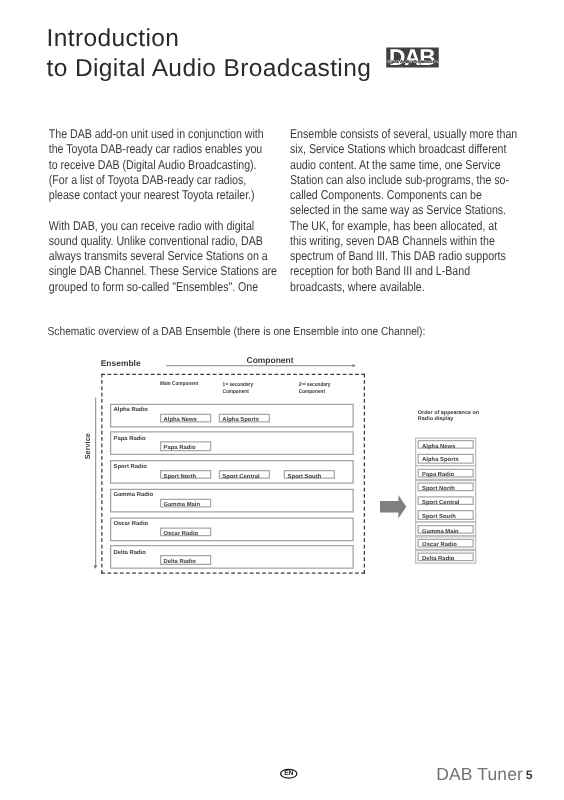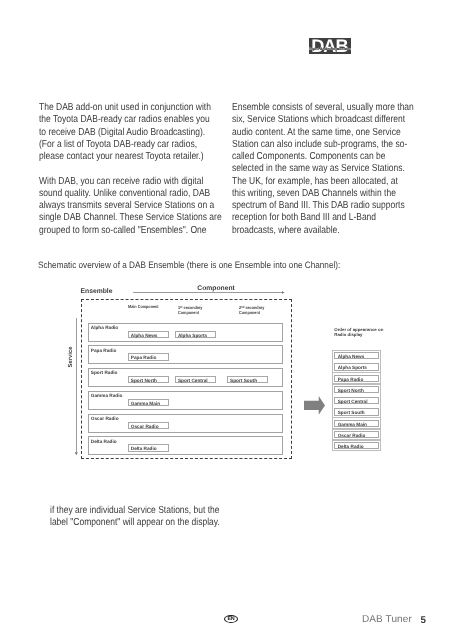--- a/index.html
+++ b/index.html
@@ -18,21 +18,21 @@
   .ln{display:block;white-space:pre;transform:scaleX(0.834);transform-origin:0 50%;}
   .caption{position:absolute;left:38px;top:260px;font-size:9.3px;line-height:11px;color:#3a3a3a;white-space:pre;transform:scaleX(0.881);transform-origin:0 0;}
   .figure{position:absolute;left:38px;top:280px;width:374px;height:212px;}
   .btm{position:absolute;left:38px;top:505px;width:374px;display:flex;}
   .btm .col.right{margin-left:12px;}
   .footer{position:absolute;left:0;top:612px;width:451px;height:24px;}
 
   
   .lang-badge{position:absolute;left:223.6px;top:2.6px;width:14.8px;height:8.3px;border:1.15px solid #1a1a1a;border-radius:50%;box-sizing:border-box;}
   .lang-badge span{display:block;width:100%;text-align:center;font-size:5.4px;line-height:6.1px;font-weight:bold;color:#1a1a1a;letter-spacing:-0.2px;}
-  .doc-name{position:absolute;left:362px;top:1.5px;font-size:10px;line-height:11px;color:#727272;letter-spacing:0.1px;}
+  .doc-name{position:absolute;left:349px;top:1.5px;font-size:14px;line-height:11px;color:#727272;letter-spacing:0.1px;}
   .page-num{position:absolute;left:420.6px;top:2.6px;font-size:9.8px;line-height:11px;font-weight:bold;color:#3a3a3a;}
 
   
   .figure{font-size:4.2px;color:#3c3c3c;line-height:5px;}
   .figure div{box-sizing:border-box;}
   .fig-ensemble-label{position:absolute;left:42.6px;top:7.9px;font-size:6.75px;line-height:7px;font-weight:bold;color:#3c3c3c;white-space:nowrap;}
   .fig-component-label{position:absolute;left:159.3px;top:4.6px;font-size:6.75px;line-height:7px;font-weight:bold;color:#3c3c3c;white-space:nowrap;}
   .fig-component-rule{position:absolute;left:94.6px;top:11.6px;width:149px;height:0;border-top:0.7px solid #9b9b9b;}
   .fig-component-rule:after{content:"";position:absolute;right:-3px;top:-1.6px;width:3px;height:3px;background:#6f6f6f;clip-path:polygon(0 0,100% 50%,0 100%);}
   .fig-service-rule{position:absolute;left:37.7px;top:38.3px;width:0;height:134px;border-left:0.7px solid #9b9b9b;}
@@ -52,20 +52,26 @@
   .fig-order-label{position:absolute;left:296.3px;top:47.1px;font-size:4.35px;line-height:5.3px;font-weight:bold;color:#3c3c3c;white-space:nowrap;}
   .fig-order{position:absolute;left:0;top:0;width:374px;}
   .ogroup{position:absolute;left:293.5px;width:49px;border:0.6px solid #bdbdbd;}
   .obox{position:absolute;left:296.1px;width:44.8px;height:7.2px;border:0.6px solid #a8a8a8;background:#fff;}
   .obox span{display:block;font-size:4.72px;line-height:7.2px;font-weight:bold;color:#3c3c3c;white-space:nowrap;padding-left:2.6px;}
 </style>
 </head>
 <body>
 
 <div class="page">
+  <div class="title">
+    <div>Introduction</div>
+    <div class="l2">
+        <span>to Digital Audio Broadcasting</span>
+      </div>
+  </div>
 
   <div class="dablogo">
     <div class="dab">DAB</div>
     <div class="sub">Digital Audio Broadcasting</div>
   </div>
 
   <div class="cols">
     <div class="col left">
       <p>
           <span class="ln">The DAB add-on unit used in conjunction with</span>
@@ -200,26 +206,20 @@
           <span>Oscar Radio</span>
         </div>
         <div class="ogroup" style="top: 159.9px; height: 11.6px;"></div>
         <div class="obox" style="top: 162.2px;">
           <span>Delta Radio</span>
         </div>
       </div>
   </div>
 
   <div class="btm">
-    <div class="col right">
-      <p>
-          <span class="ln">if they are individual Service Stations, but the</span>
-          <span class="ln">label "Component" will appear on the display.</span>
-        </p>
-    </div>
   </div>
 
   <div class="footer">
     <div class="lang-badge">
       <span>EN</span>
     </div>
     <div class="doc-name">DAB Tuner</div>
     <div class="page-num">5</div>
   </div>
 </div>

